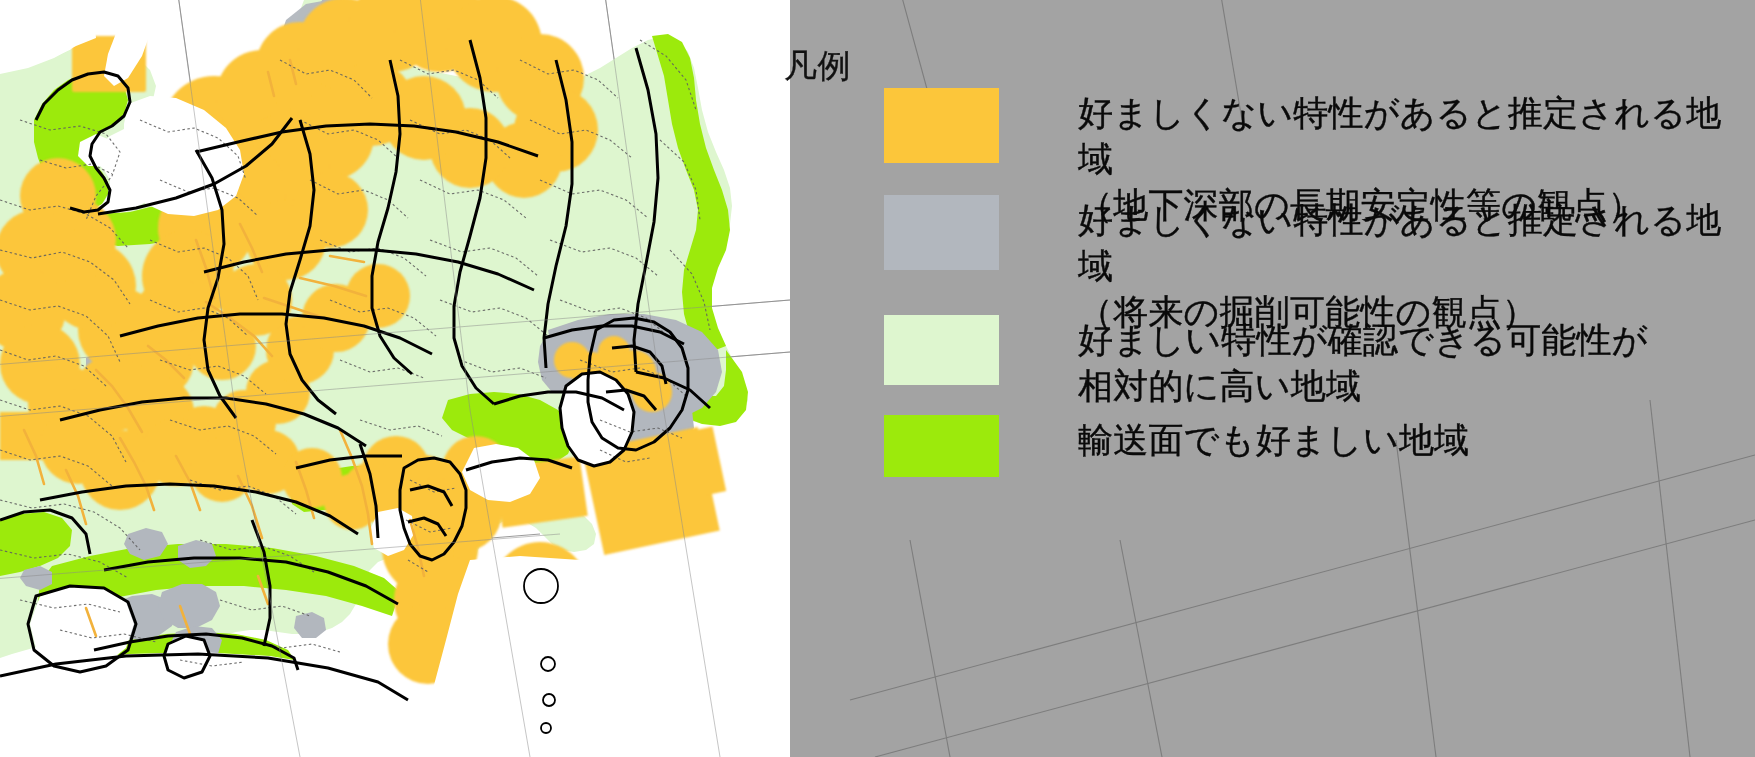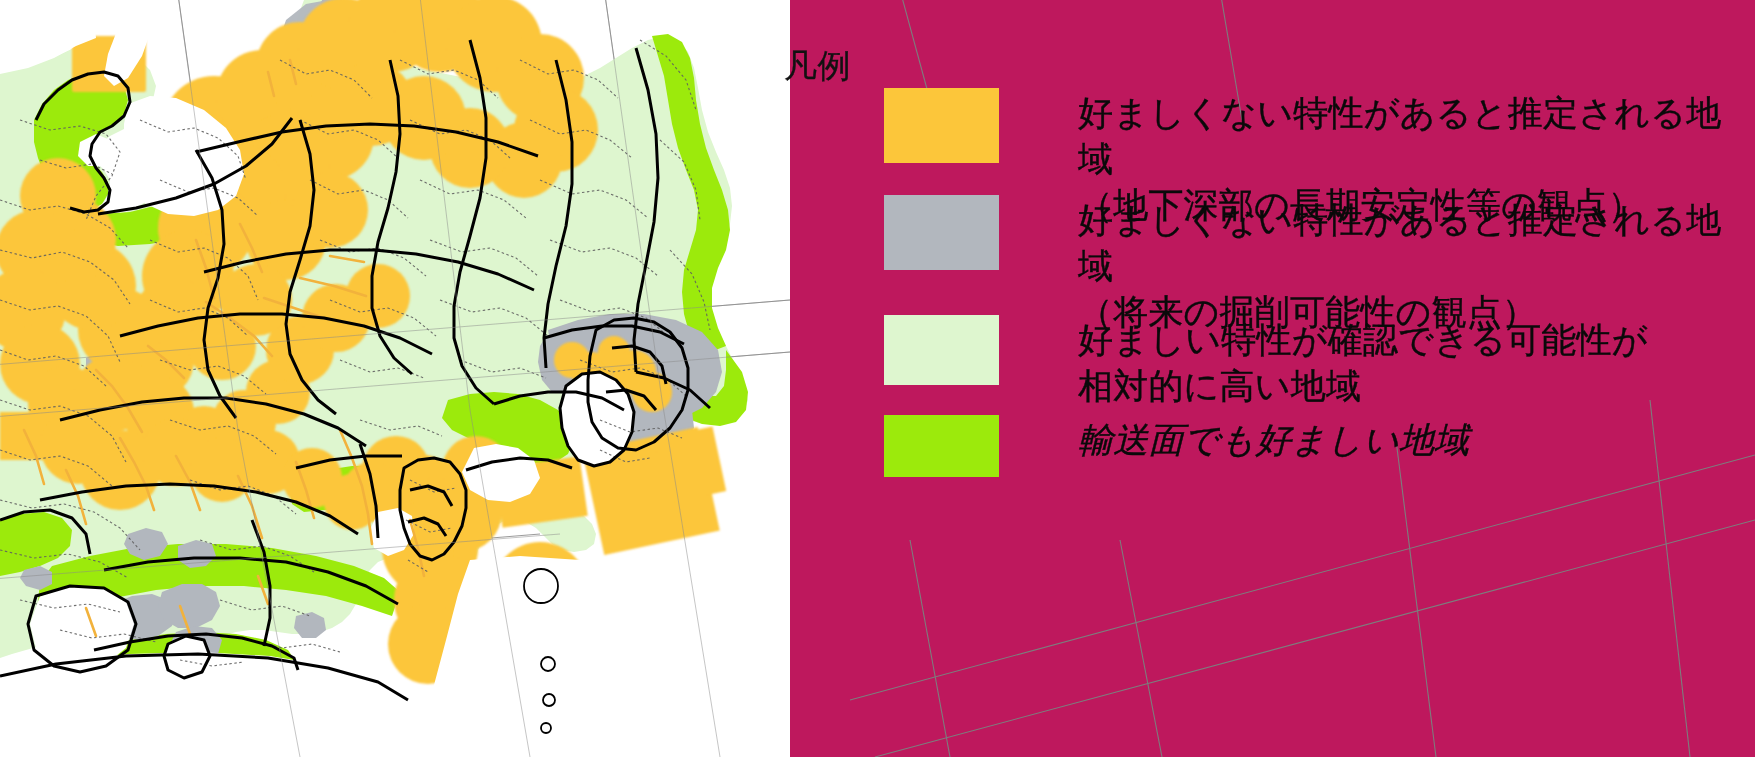--- a/index.html
+++ b/index.html
@@ -2,21 +2,21 @@
 <html lang="ja"><head>
 <meta charset="utf-8">
 <title>科学的特性マップ（関東・中部）</title>
 <style>
   html,body{margin:0;padding:0;background:#ffffff;}
   body{
     width:1755px;height:757px;overflow:hidden;
     font-family:"Liberation Sans","DejaVu Sans",sans-serif;
     color:#000;position:relative;
   }
-  #page{position:absolute;inset:0;background:#be185d;}
+  #page{position:absolute;inset:0;background:#a3a3a3;}
 
   
   #map-panel{position:absolute;left:0;top:0;width:790px;height:757px;overflow:hidden;background:#fff;}
   #map-svg{position:absolute;left:0;top:0;}
 
   
   #graticule-right{position:absolute;left:790px;top:0;width:965px;height:757px;pointer-events:none;}
 
   
   #legend{
@@ -35,21 +35,21 @@
   .legend-text{
     font-size:35px;line-height:46px;font-weight:400;
     color:#0a0a0a;white-space:pre-line;letter-spacing:0.2px;
     -webkit-text-stroke:0.4px #0a0a0a;
     padding-top:2px;
   }
   
   #legend-row-0{top:48px;}
   #legend-row-1{top:155px;}
   #legend-row-2{top:268px;margin-top:7px;}
-  #legend-row-3{top:375px;font-style:italic;}
+  #legend-row-3{top:375px;}
   #legend-row-2 .legend-swatch{height:70px;}
   #legend-row-3 .legend-swatch{height:62px;}
 
   .sw-orange{background:#FCC63A;}
   .sw-gray{background:#B2B7BE;}
   .sw-palegreen{background:#DEF6CF;}
   .sw-green{background:#9CEA0C;}
 </style>
 </head>
 <body>

